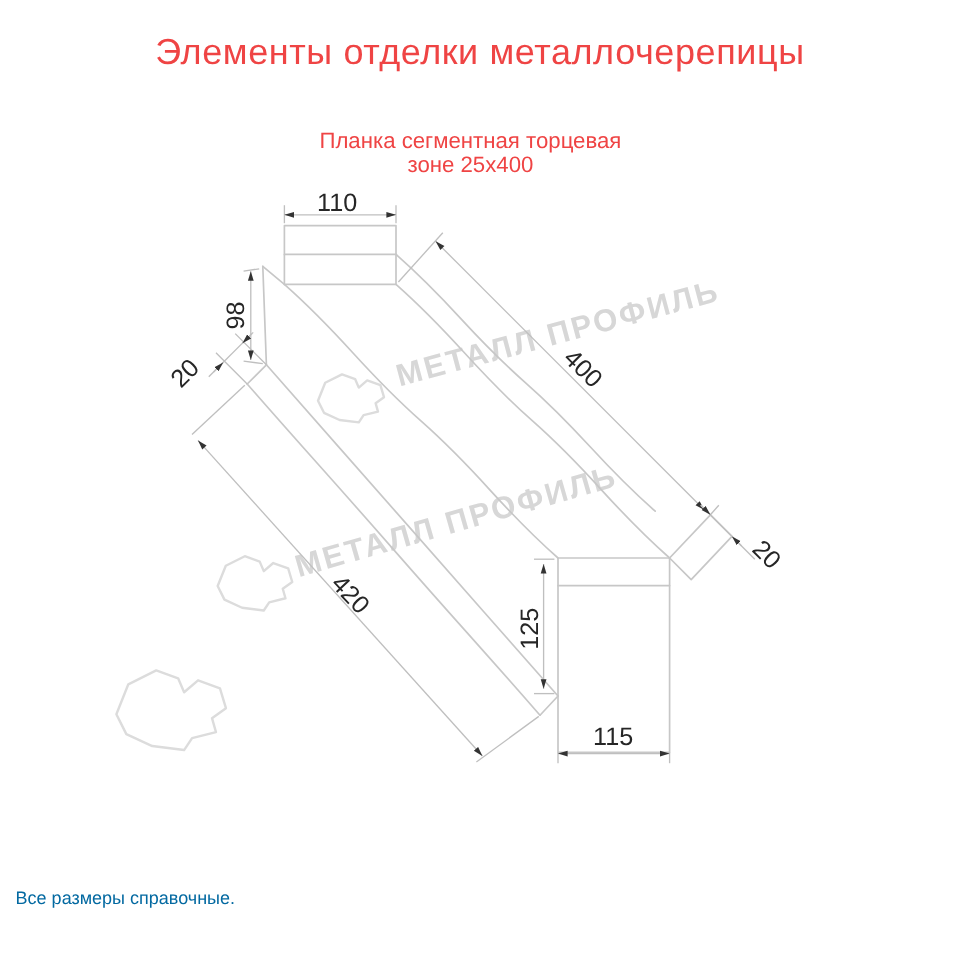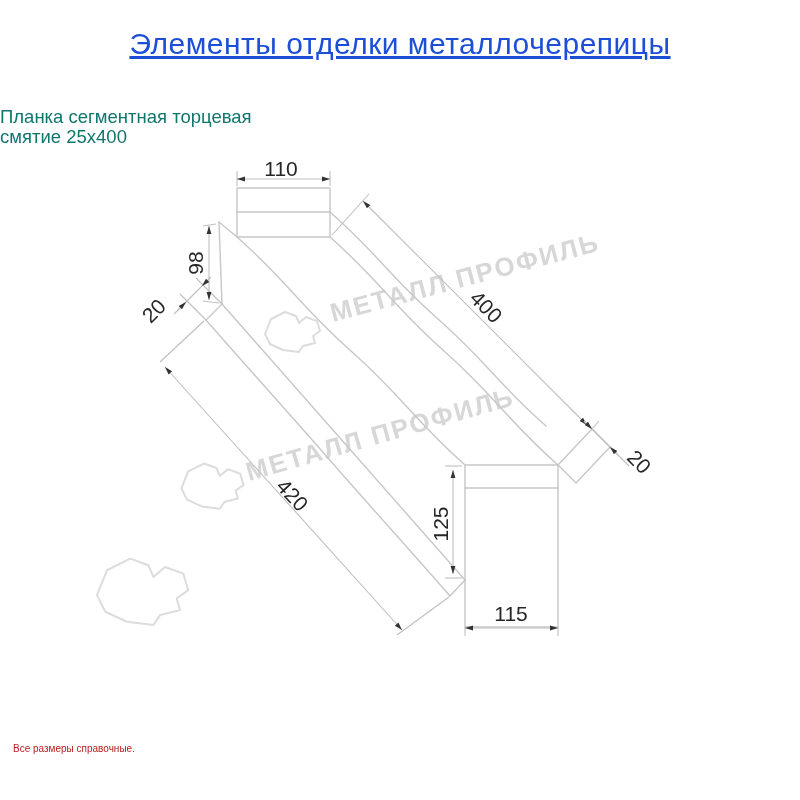--- a/index.html
+++ b/index.html
@@ -1,40 +1,40 @@
 <!DOCTYPE html>
 <html><head>
 <meta charset="utf-8">
 <style>
   html,body{margin:0;padding:0;background:#ffffff;}
   .page{position:relative;width:800px;height:800px;background:#ffffff;overflow:hidden;
         font-family:"Liberation Sans",sans-serif;}
   .page-title{position:absolute;top:27px;left:0;width:800px;text-align:center;
-        font-size:30px;font-weight:400;color:#1d4ed8;letter-spacing:0.5px;text-decoration:underline;}
-  .drawing-subtitle{position:absolute;top:107px;left:0;width:784px;
-        font-size:18.5px;font-weight:400;color:#0f766e;line-height:20px;}
+        font-size:30px;font-weight:400;color:#ef4444;letter-spacing:0.5px;}
+  .drawing-subtitle{position:absolute;top:107px;left:0;width:784px;text-align:center;
+        font-size:18.5px;font-weight:400;color:#ef4444;line-height:20px;}
   .drawing-svg{position:absolute;top:0;left:0;}
-  .footnotes{position:absolute;left:13px;top:740px;font-size:10px;color:#b91c1c;line-height:18px;}
+  .footnotes{position:absolute;left:13px;top:740px;font-size:15px;color:#0369a1;line-height:18px;}
   .part{stroke:#c7c7c7;stroke-width:1.4;fill:none;stroke-linecap:round;stroke-linejoin:round;}
   .dim{stroke:#bfbfbf;stroke-width:1.1;fill:none;}
   .dimtxt{fill:#262626;font-size:21px;font-family:"Liberation Sans",sans-serif;text-anchor:middle;}
   .wmtxt{fill:#d7d7d7;font-size:26px;font-weight:bold;letter-spacing:2px;
          font-family:"Liberation Sans",sans-serif;}
   .wmlogo{stroke:#dcdcdc;stroke-width:2;fill:none;stroke-linejoin:round;}
 </style>
 </head>
 <body>
 
 <div class="page">
 
   <div class="page-title">Элементы отделки металлочерепицы</div>
 
   <div class="drawing-subtitle">
     <div>Планка сегментная торцевая</div>
-    <div>смятие 25х400</div>
+    <div>зоне 25х400</div>
   </div>
 
   <svg class="drawing-svg" width="800" height="800" viewBox="0 0 800 800">
     <defs>
       <marker id="ae" markerWidth="10" markerHeight="8" refX="8" refY="3" orient="auto" markerUnits="userSpaceOnUse">
         <path d="M0,0.6 L8,3 L0,5.4 Z" fill="#333333"></path>
       </marker>
       <marker id="as" markerWidth="10" markerHeight="8" refX="0" refY="3" orient="auto" markerUnits="userSpaceOnUse">
         <path d="M8,0.6 L0,3 L8,5.4 Z" fill="#333333"></path>
       </marker>

